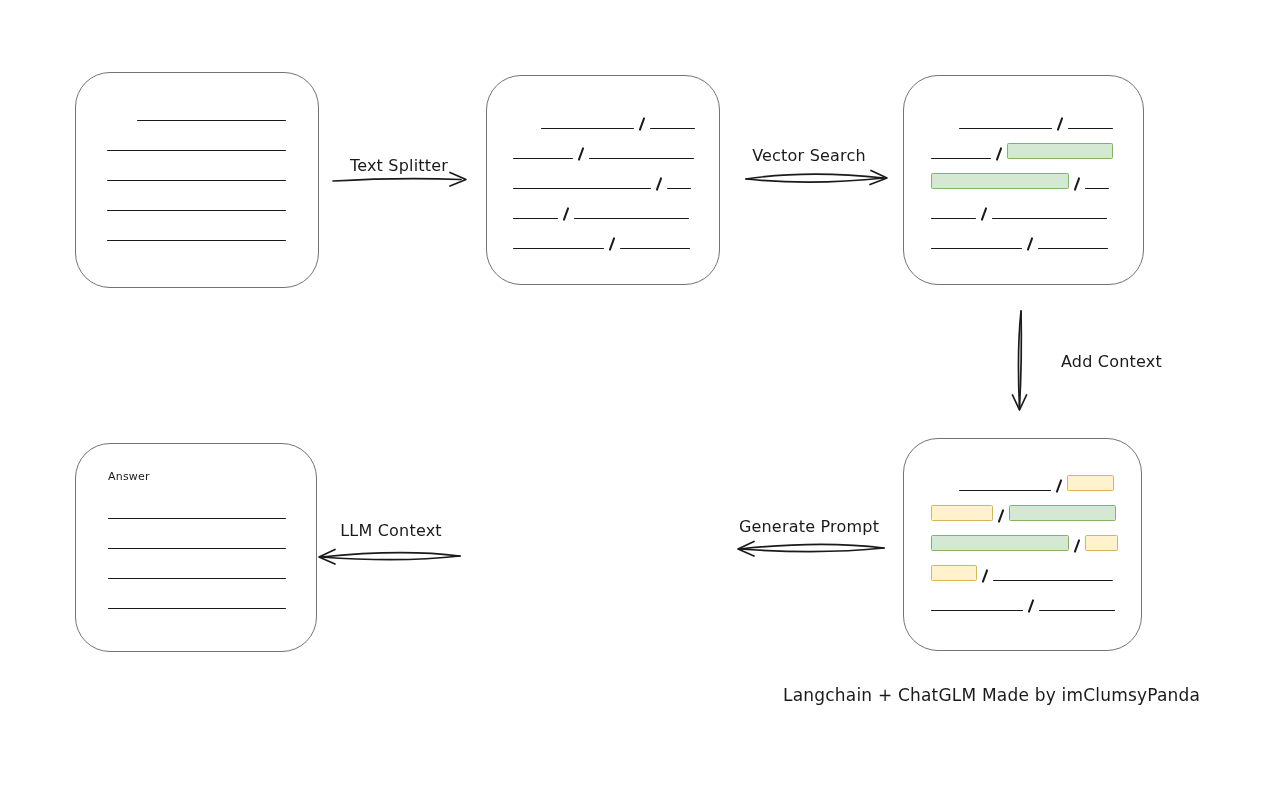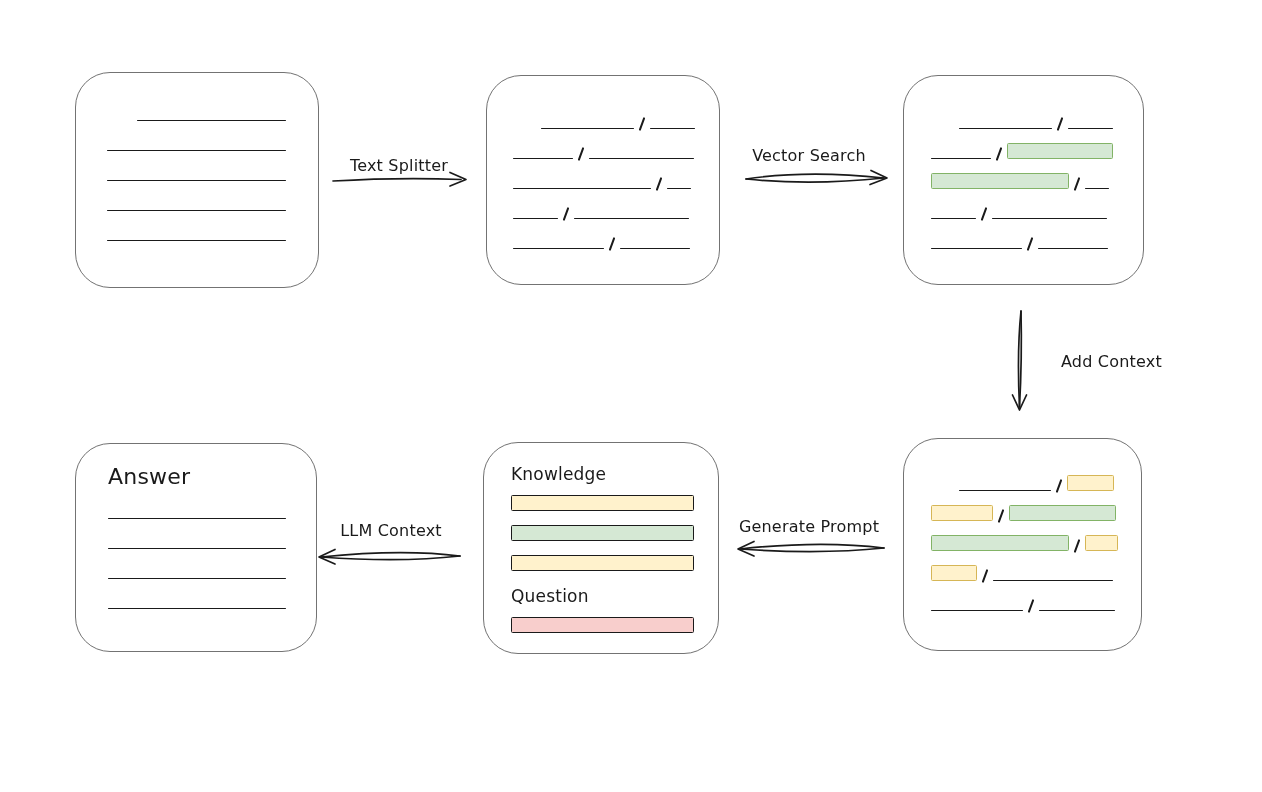--- a/index.html
+++ b/index.html
@@ -13,21 +13,21 @@
   .seg-line{height:0;border-bottom:1.7px solid var(--ink,#1a1a1a);border-radius:1px;}
   .seg-slash{width:2px;height:14px;background:var(--ink,#1a1a1a);transform:rotate(20deg);
              margin:0 7px -2px 7px;border-radius:1px;flex:none;}
   .seg-chip{height:16px;border:1.5px solid;border-radius:1.5px;box-sizing:border-box;flex:none;}
   .chip-yellow{background:var(--yellow-fill,#fff2cc);border-color:var(--yellow-stroke,#d6b656);}
   .chip-green{background:var(--green-fill,#d5e8d4);border-color:var(--green-stroke,#82b366);}
   .chip-red{background:var(--red-fill,#f8cecc);border-color:var(--red-stroke,#b85450);}
   .blocks{position:absolute;}
   .p-label{font-size:17px;line-height:22px;margin:0 0 10px 0;letter-spacing:.2px;}
   .p-bar{height:16px;border:1.5px solid;border-radius:1.5px;box-sizing:border-box;margin:0 0 14px 0;}
-  .node-title{position:absolute;font-size:22px;line-height:22px;letter-spacing:.2px;}
+  .node-title{position:absolute;font-size:11px;line-height:22px;letter-spacing:.2px;}
   .arrow-label{position:absolute;font-size:16px;line-height:20px;text-align:center;
                letter-spacing:.2px;white-space:nowrap;}
   .arrow-label.left-align{text-align:left;}
   .caption{position:absolute;left:783px;top:684px;width:420px;font-size:17px;line-height:22px;
            letter-spacing:.2px;white-space:nowrap;}
 </style>
 </head>
 <body>
 
 <div class="canvas">
@@ -166,30 +166,20 @@
           <div class="seg-line" style="width: 120px;"></div>
         </div>
         <div class="row">
           <div class="seg-line" style="width: 92px;"></div>
           <div class="seg-slash"></div>
           <div class="seg-line" style="width: 76px;"></div>
         </div>
       </div>
   </div>
 
-  <div class="node" style="left:483px;top:442px;width:234px;height:210px">
-    <div class="blocks" style="left:27px;top:20px;right:24px">
-        <div class="p-label">Knowledge</div>
-        <div class="p-bar chip-yellow"></div>
-        <div class="p-bar chip-green"></div>
-        <div class="p-bar chip-yellow"></div>
-        <div class="p-label">Question</div>
-        <div class="p-bar chip-red"></div>
-      </div>
-  </div>
 
   <div class="node" style="left:75px;top:443px;width:240px;height:207px">
     <div class="node-title" style="left:32px;top:22px">Answer</div>
     <div class="rows" style="left:32px;top:45px">
         <div class="row">
           <div class="seg-line" style="width: 178px;"></div>
         </div>
         <div class="row">
           <div class="seg-line" style="width: 178px;"></div>
         </div>
@@ -201,14 +191,15 @@
         </div>
       </div>
   </div>
 
   <div class="arrow-label" style="left:334px;top:156px;width:130px">Text Splitter</div>
   <div class="arrow-label" style="left:744px;top:146px;width:130px">Vector Search</div>
   <div class="arrow-label left-align" style="left:1061px;top:352px;width:120px">Add Context</div>
   <div class="arrow-label" style="left:734px;top:517px;width:150px">Generate Prompt</div>
   <div class="arrow-label" style="left:326px;top:521px;width:130px">LLM Context</div>
 
+  <div class="caption">Langchain + ChatGLM Made by imClumsyPanda</div>
 
 </div>
 
 </body></html>

